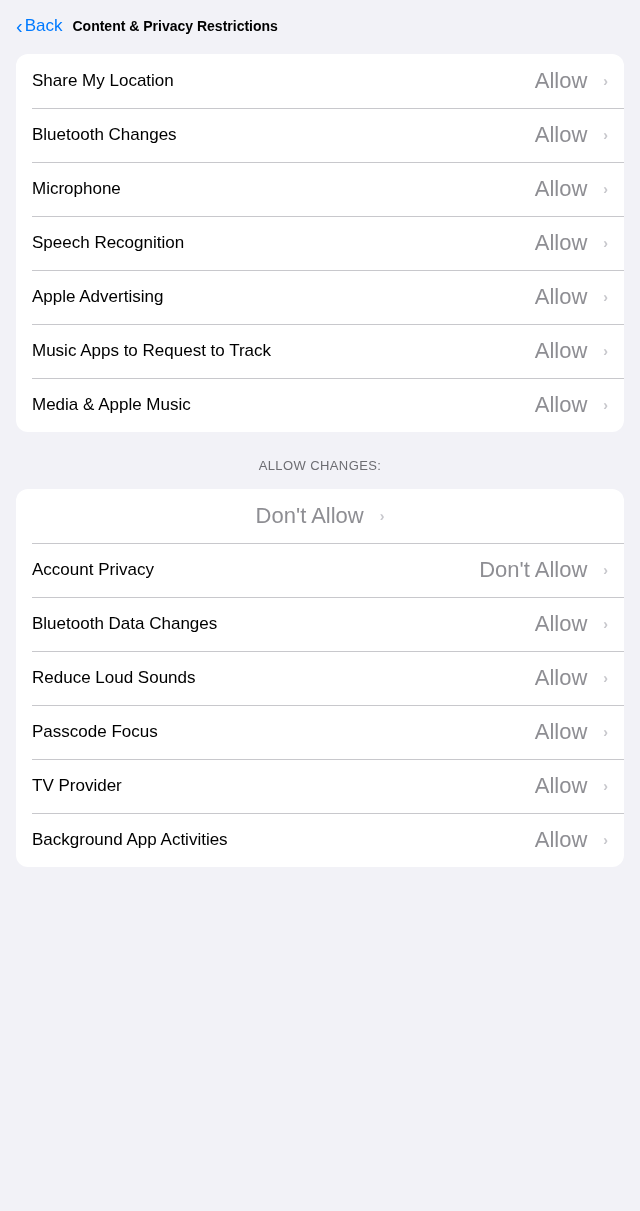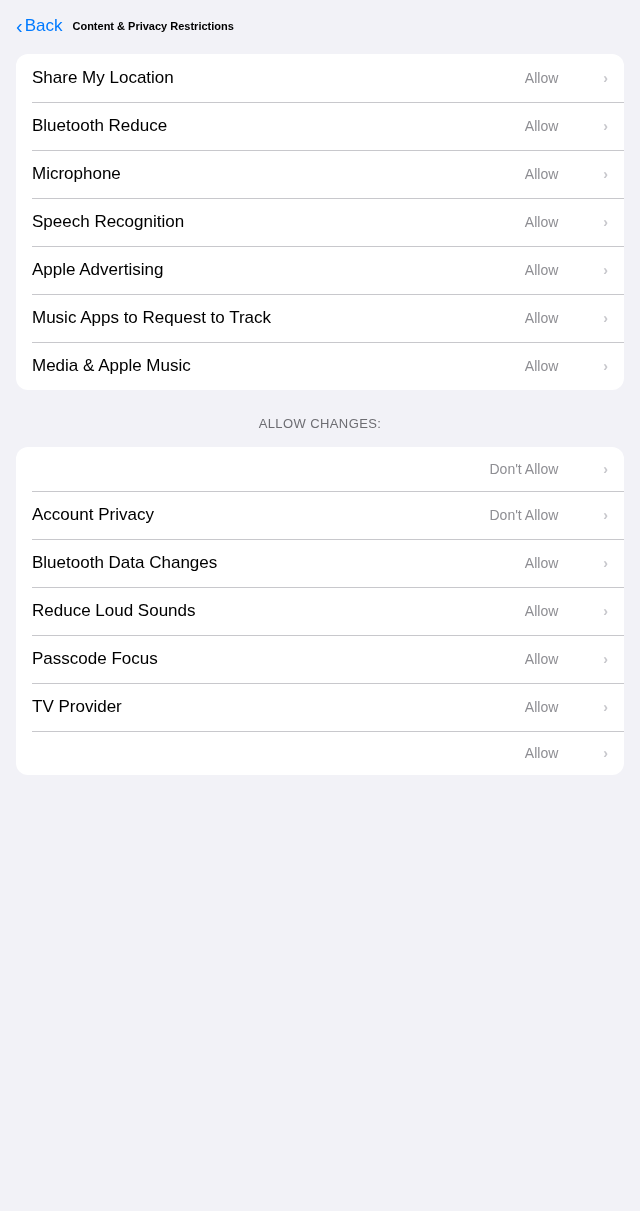--- a/index.html
+++ b/index.html
@@ -27,62 +27,61 @@
       font-size: 17px;
       cursor: pointer;
       gap: 2px;
     }
     .back-chevron {
       font-size: 20px;
       color: #007aff;
       line-height: 1;
     }
     .header-title {
-      font-size: 11px;
+      font-size: 14px;
       font-weight: 600;
       color: #000;
       margin-left: 6px;
     }
 
     
     .section-card {
       background: #fff;
       border-radius: 12px;
       margin: 8px 16px;
       overflow: hidden;
     }
 
     
     .row {
       display: flex;
       align-items: center;
-      justify-content: flex-end;
+      justify-content: center;
       padding: 14px 16px;
       cursor: pointer;
       position: relative;
-      gap: 37px;
     }
     .row:not(:last-child)::after {
       content: '';
       position: absolute;
       bottom: 0;
       left: 16px;
       right: 0;
       height: 0.5px;
       background-color: #c8c8cc;
     }
     .row-label {
       font-size: 17px;
       color: #000;
       flex: 1;
     }
     .row-value {
-      font-size: 14px;
+      font-size: 22px;
       color: #8e8e93;
-      margin-right: 8px;
+      margin-right: 16px;
     }
     .row-chevron {
       font-size: 14px;
       color: #c7c7cc;
       font-weight: 600;
     }
 
     
     .section-label {
       font-size: 13px;
@@ -104,21 +103,21 @@
   <span class="header-title">Content &amp; Privacy Restrictions</span>
 </div>
 
 <div class="section-card" id="section1-container">
     <div class="row">
       <span class="row-label">Share My Location</span>
       <span class="row-value">Allow</span>
       <span class="row-chevron">›</span>
     </div>
     <div class="row">
-      <span class="row-label">Bluetooth Reduce</span>
+      <span class="row-label">Bluetooth Changes</span>
       <span class="row-value">Allow</span>
       <span class="row-chevron">›</span>
     </div>
     <div class="row">
       <span class="row-label">Microphone</span>
       <span class="row-value">Allow</span>
       <span class="row-chevron">›</span>
     </div>
     <div class="row">
       <span class="row-label">Speech Recognition</span>
@@ -168,16 +167,17 @@
       <span class="row-label">Passcode Focus</span>
       <span class="row-value">Allow</span>
       <span class="row-chevron">›</span>
     </div>
     <div class="row">
       <span class="row-label">TV Provider</span>
       <span class="row-value">Allow</span>
       <span class="row-chevron">›</span>
     </div>
     <div class="row">
+      <span class="row-label">Background App Activities</span>
       <span class="row-value">Allow</span>
       <span class="row-chevron">›</span>
     </div>
   </div>
 
 </body></html>

